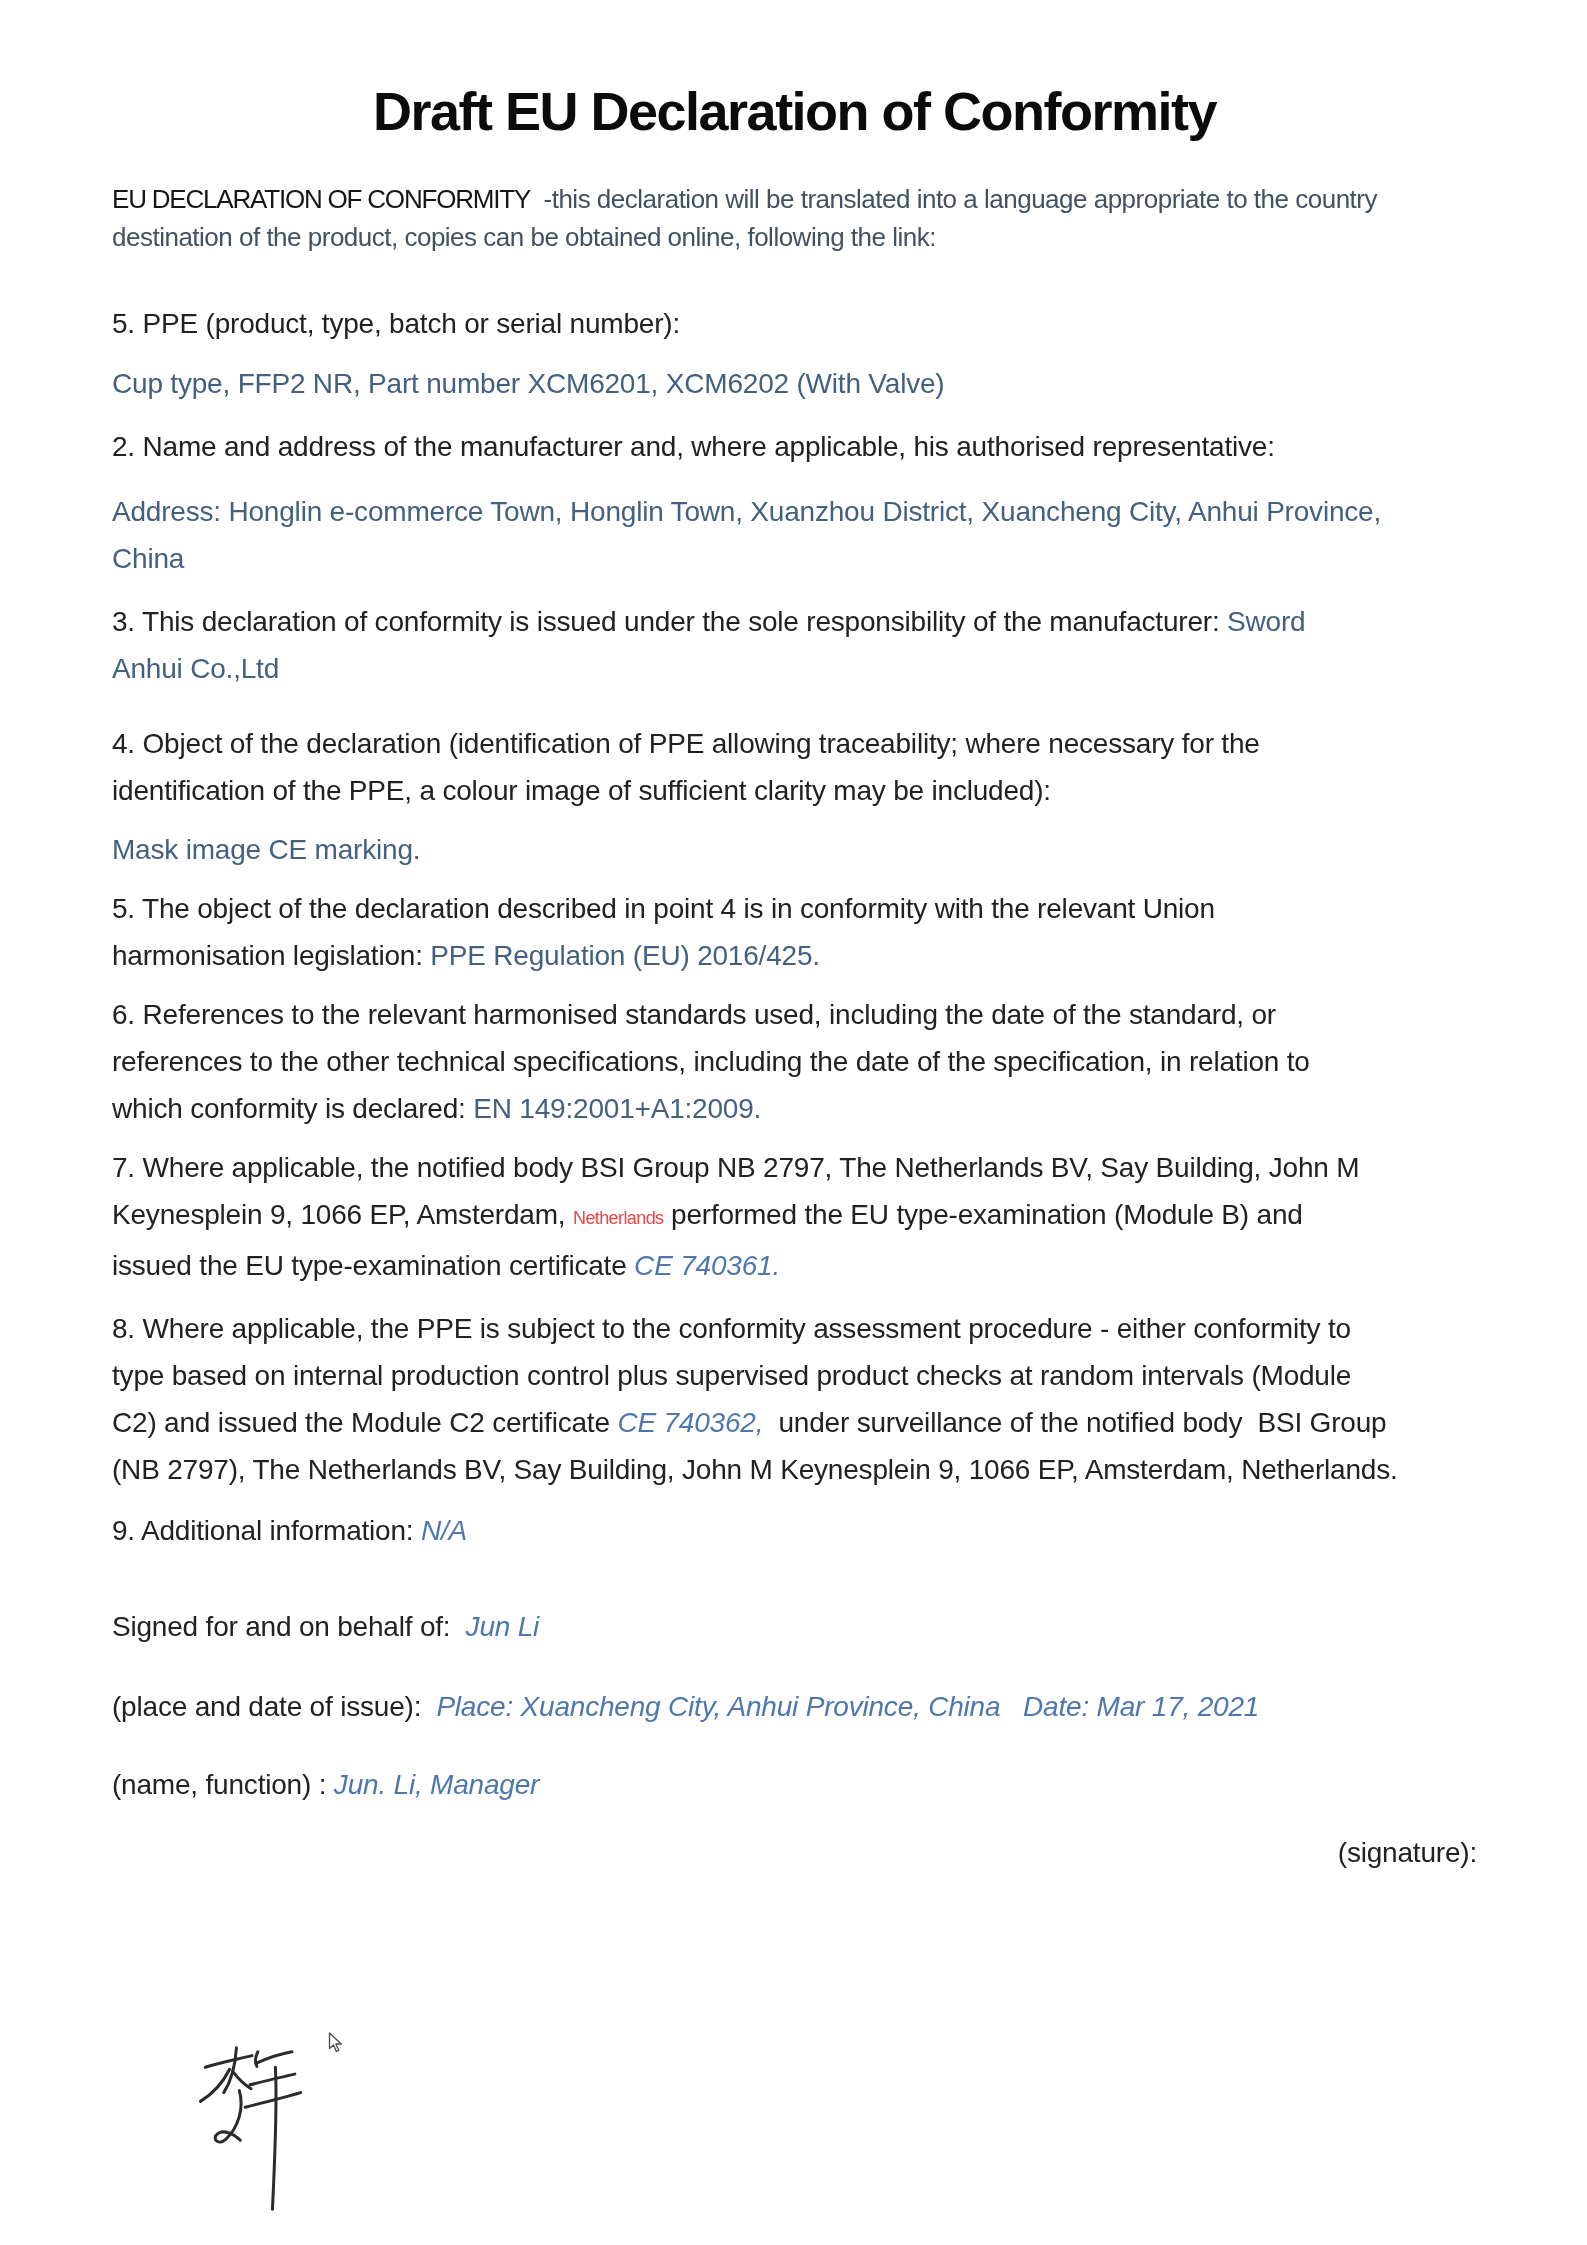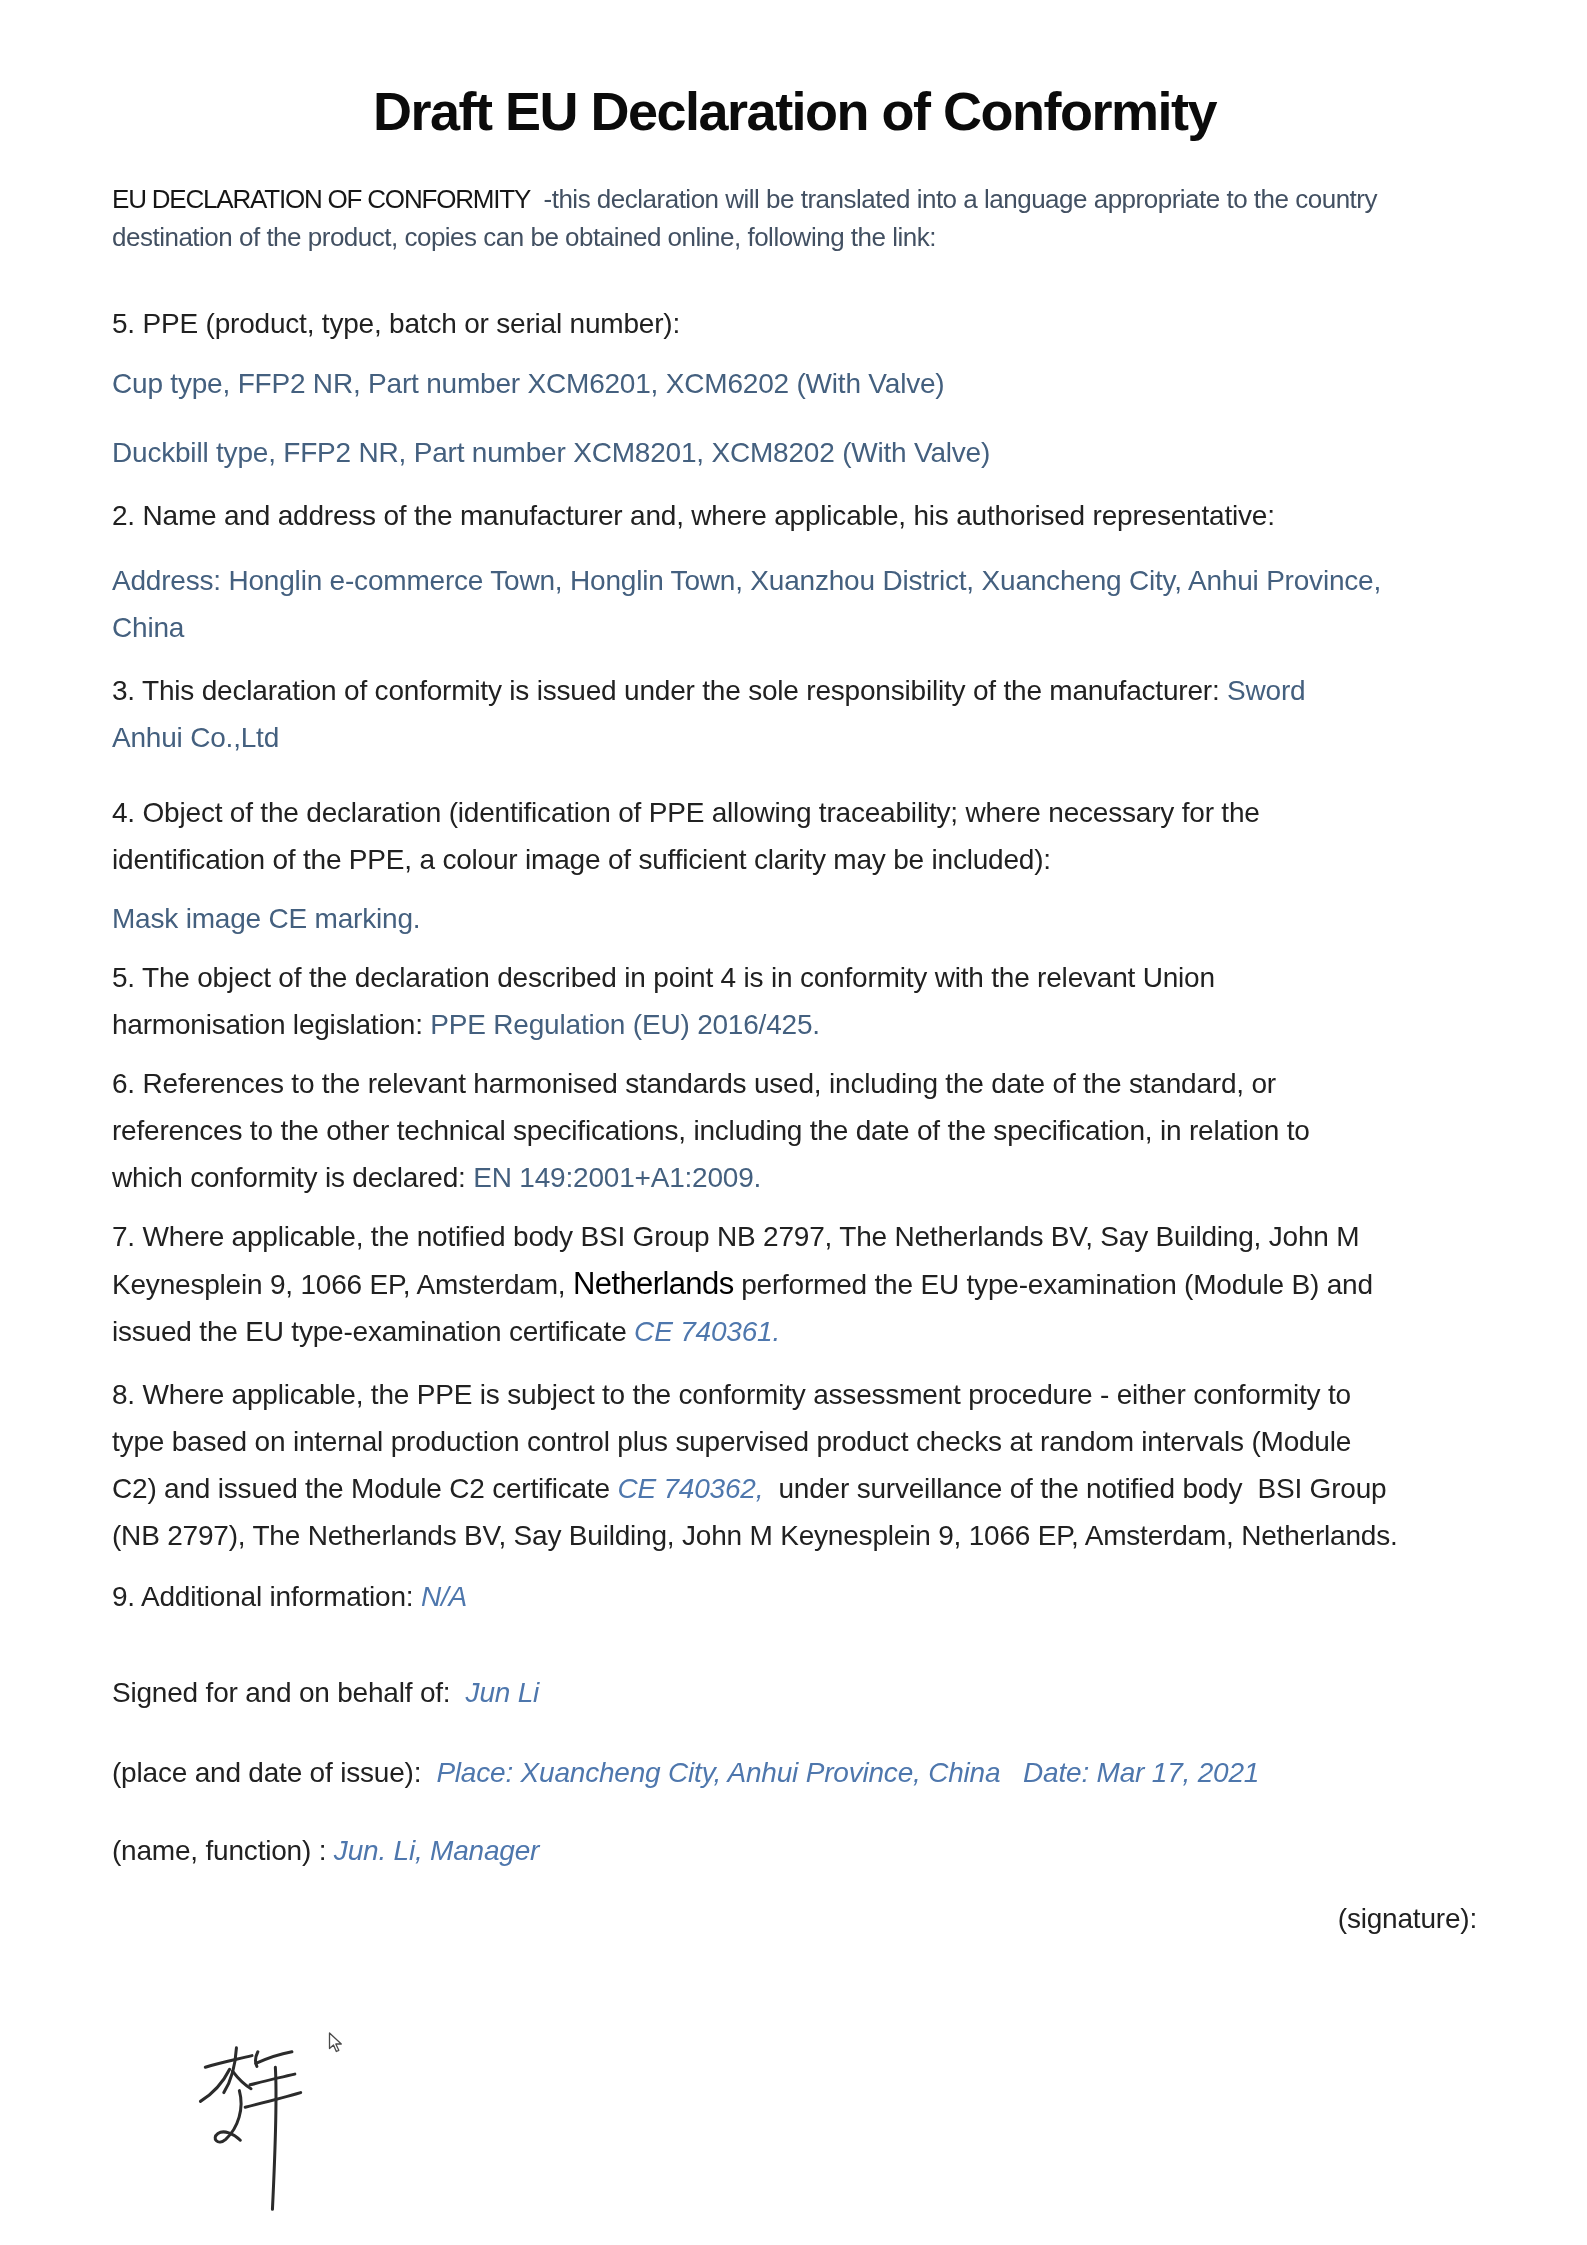--- a/index.html
+++ b/index.html
@@ -51,21 +51,21 @@
   .para-point-8{margin-top:16px;}
   .para-point-9{margin-top:14px;}
   .para-signed-for{margin-top:49px;}
   .para-place-date{margin-top:33px;}
   .para-name-function{margin-top:31px;}
   .para-signature-label{margin-top:21px;text-align:right;}
 
   
   .seg-black{color:#212121;}
   .seg-black-caps{color:#161616;letter-spacing:-1.2px;}
-  .seg-black-condensed{color:#000000;font-size:31px;letter-spacing:-0.6px;}
+  .seg-black-condensed{color:#ef4444;font-size:18px;letter-spacing:-0.6px;}
   .seg-intro{color:#425062;}
   .seg-slate{color:#44607f;}
   .seg-steel{color:#4e77ad;font-style:italic;}
 
   .signature-svg{
     position:absolute;
     left:192px;top:1966px;
     width:120px;height:180px;
   }
   .cursor-svg{
@@ -79,21 +79,20 @@
 
 <div class="page">
 
   <h1 class="title">Draft EU Declaration of Conformity</h1>
 
   <div id="doc-body">
       <div class="para para-intro"><span class="seg-black-caps">EU DECLARATION OF CONFORMITY</span><span class="seg-intro">  -this declaration will be translated into a language appropriate to the country
 destination of the product, copies can be obtained online, following the link:</span></div>
       <div class="para para-point-1"><span class="seg-black">5. PPE (product, type, batch or serial number):</span></div>
       <div class="para para-ppe-cup"><span class="seg-slate">Cup type, FFP2 NR, Part number XCM6201, XCM6202 (With Valve)</span></div>
-      <div class="para para-ppe-duckbill"><span class="seg-slate">Duckbill type, FFP2 NR, Part number XCM8201, XCM8202 (With Valve)</span></div>
       <div class="para para-point-2"><span class="seg-black">2. Name and address of the manufacturer and, where applicable, his authorised representative:</span></div>
       <div class="para para-company-address"><span class="seg-slate">Address: Honglin e-commerce Town, Honglin Town, Xuanzhou District, Xuancheng City, Anhui Province,
 China</span></div>
       <div class="para para-point-3"><span class="seg-black">3. This declaration of conformity is issued under the sole responsibility of the manufacturer: </span><span class="seg-slate">Sword
 Anhui Co.,Ltd</span></div>
       <div class="para para-point-4"><span class="seg-black">4. Object of the declaration (identification of PPE allowing traceability; where necessary for the
 identification of the PPE, a colour image of sufficient clarity may be included):</span></div>
       <div class="para para-object-value"><span class="seg-slate">Mask image CE marking.</span></div>
       <div class="para para-point-5"><span class="seg-black">5. The object of the declaration described in point 4 is in conformity with the relevant Union
 harmonisation legislation: </span><span class="seg-slate">PPE Regulation (EU) 2016/425.</span></div>

